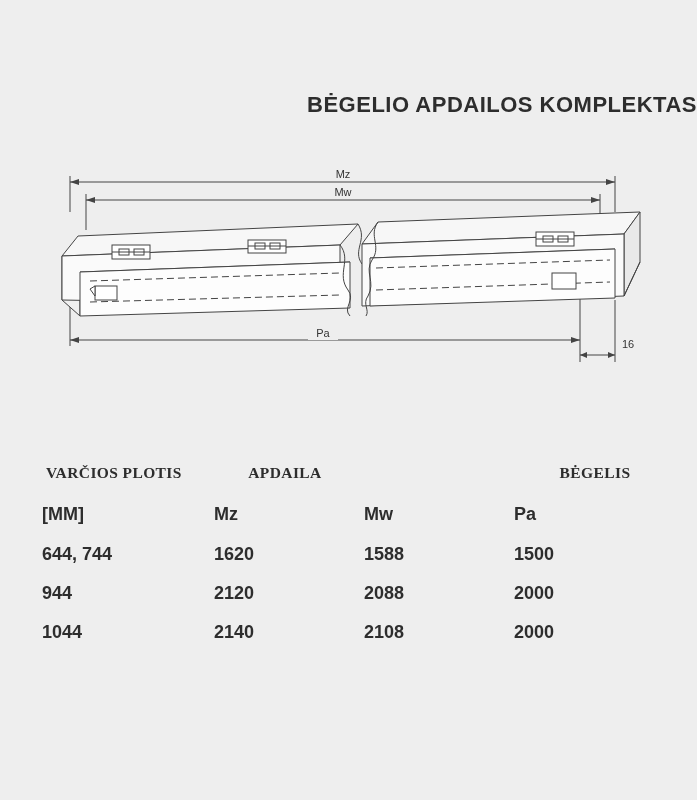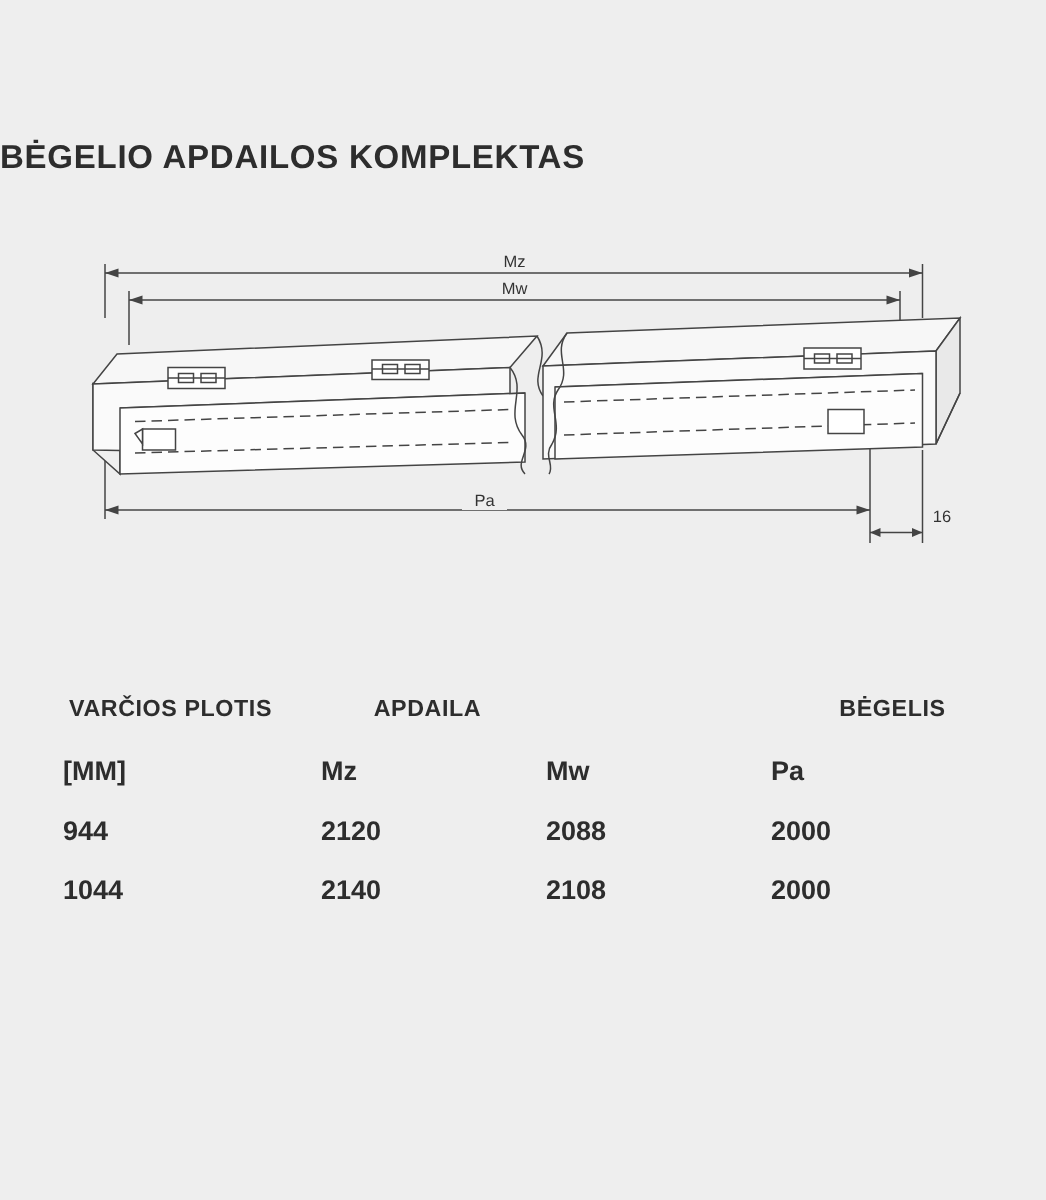--- a/index.html
+++ b/index.html
@@ -18,21 +18,21 @@
   .page {
     position: relative;
     width: 697px;
     height: 800px;
   }
   .title {
     position: absolute;
     top: 92px;
     left: 0;
     width: 697px;
-    text-align: left;
+    text-align: right;
     font-size: 22px;
     font-weight: bold;
     letter-spacing: 0.5px;
     color: #2d2d2d;
   }
   .diagram {
     position: absolute;
     top: 150px;
     left: 40px;
     width: 620px;
@@ -57,20 +57,21 @@
     text-align: left;
     font-weight: bold;
     padding: 9px 4px 9px 4px;
     border: none;
   }
   table.spec thead tr.head-labels th {
     font-size: 15.5px;
     letter-spacing: 0.4px;
     padding-top: 14px;
     padding-bottom: 14px;
+    font-family: Liberation Serif, serif;
   }
   table.spec thead tr.head-labels th.c0 { text-align: left; padding-left: 8px; }
   table.spec thead tr.head-labels th.c1 { text-align: center; }
   table.spec thead tr.head-labels th.c2 { text-align: center; }
   table.spec thead tr.head-labels th.c3 { text-align: center; padding-left: 24px; }
   table.spec thead tr.head-units th {
     font-size: 18px;
     padding-top: 8px;
     padding-bottom: 10px;
   }
@@ -203,20 +204,26 @@
         </tr>
         <tr class="head-units bordered">
           <th>[MM]</th>
           <th>Mz</th>
           <th>Mw</th>
           <th>Pa</th>
         </tr>
       </thead>
       <tbody>
         <tr class="bordered">
+          <td>644, 744</td>
+          <td>1620</td>
+          <td>1588</td>
+          <td>1500</td>
+        </tr>
+        <tr class="bordered">
           <td>944</td>
           <td>2120</td>
           <td>2088</td>
           <td>2000</td>
         </tr>
         <tr class="bordered">
           <td>1044</td>
           <td>2140</td>
           <td>2108</td>
           <td>2000</td>

